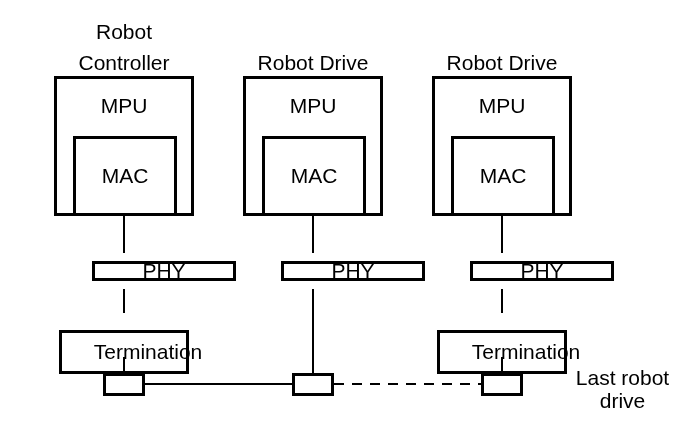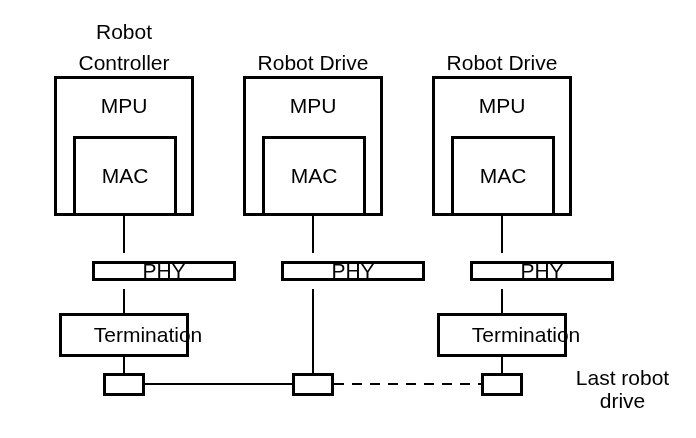--- a/index.html
+++ b/index.html
@@ -64,21 +64,21 @@
     width: 104px;
     height: 80px;
     border: 3px solid #000000;
     background: #ffffff;
     display: flex;
     align-items: center;
     justify-content: center;
   }
 
   .phy  { left: calc(var(--c) - 72px); top: 261px; width: 144px; height: 20px; margin-left: 40px; }
-  .term { left: calc(var(--c) - 65px); top: 313px; width: 130px; height: 44px; padding-left: 48px; }
+  .term { left: calc(var(--c) - 65px); top: 330px; width: 130px; height: 44px; padding-left: 48px; }
   .node { left: calc(var(--c) - 21px); top: 373px; width: 42px;  height: 23px; }
 
   .vline {
     position: absolute;
     left: calc(var(--c) - 1px);
     width: 2px;
     background: #000000;
   }
   .v-mpu-phy   { top: 216px; height: 37px; }
   .v-phy-term  { top: 289px; height: 24px; }

